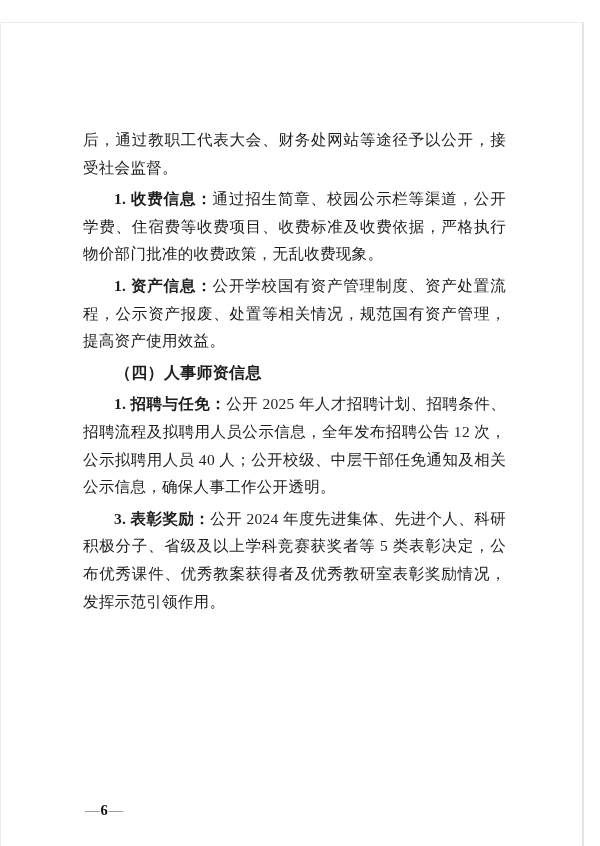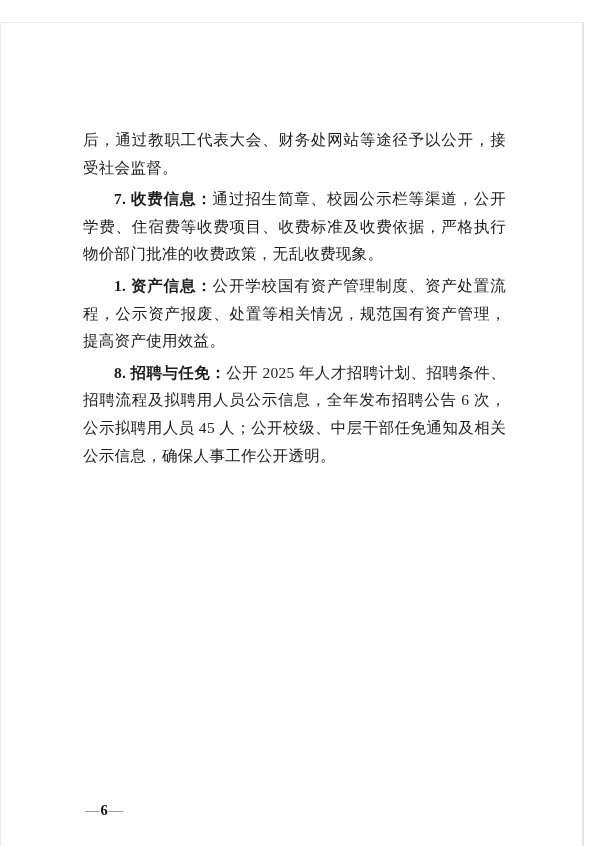--- a/index.html
+++ b/index.html
@@ -68,26 +68,28 @@
 </style>
 </head>
 <body>
 
 <div class="page">
 
   <div class="content">
 
     <p><span>后，通过教职工代表大会、财务处网站等途径予以公开，接受社会监督。</span></p>
 
-    <p class="para-indent"><span class="para-label">7. 收费信息：</span><span>通过招生简章、校园公示栏等渠道，公开学费、住宿费等收费项目、收费标准及收费依据，严格执行物价部门批准的收费政策，无乱收费现象。</span></p>
+    <p class="para-indent"><span class="para-label">1. 收费信息：</span><span>通过招生简章、校园公示栏等渠道，公开学费、住宿费等收费项目、收费标准及收费依据，严格执行物价部门批准的收费政策，无乱收费现象。</span></p>
 
     <p class="para-indent"><span class="para-label">1. 资产信息：</span><span>公开学校国有资产管理制度、资产处置流程，公示资产报废、处置等相关情况，规范国有资产管理，提高资产使用效益。</span></p>
 
+    <p class="section-heading"><span>（四）人事师资信息</span></p>
 
 
-    <p class="para-indent"><span class="para-label">8. 招聘与任免：</span><span>公开 2025 年人才招聘计划、招聘条件、招聘流程及拟聘用人员公示信息，全年发布招聘公告 6 次，公示拟聘用人员 45 人；公开校级、中层干部任免通知及相关公示信息，确保人事工作公开透明。</span></p>
+    <p class="para-indent"><span class="para-label">1. 招聘与任免：</span><span>公开 2025 年人才招聘计划、招聘条件、招聘流程及拟聘用人员公示信息，全年发布招聘公告 12 次，公示拟聘用人员 40 人；公开校级、中层干部任免通知及相关公示信息，确保人事工作公开透明。</span></p>
 
+    <p class="para-indent"><span class="para-label">3. 表彰奖励：</span><span>公开 2024 年度先进集体、先进个人、科研积极分子、省级及以上学科竞赛获奖者等 5 类表彰决定，公布优秀课件、优秀教案获得者及优秀教研室表彰奖励情况，发挥示范引领作用。</span></p>
 
   </div>
 
   <div class="footer-page-number"><span class="dash">—</span><span class="num">6</span><span class="dash">—</span></div>
 
 </div>
 
 </body></html>

